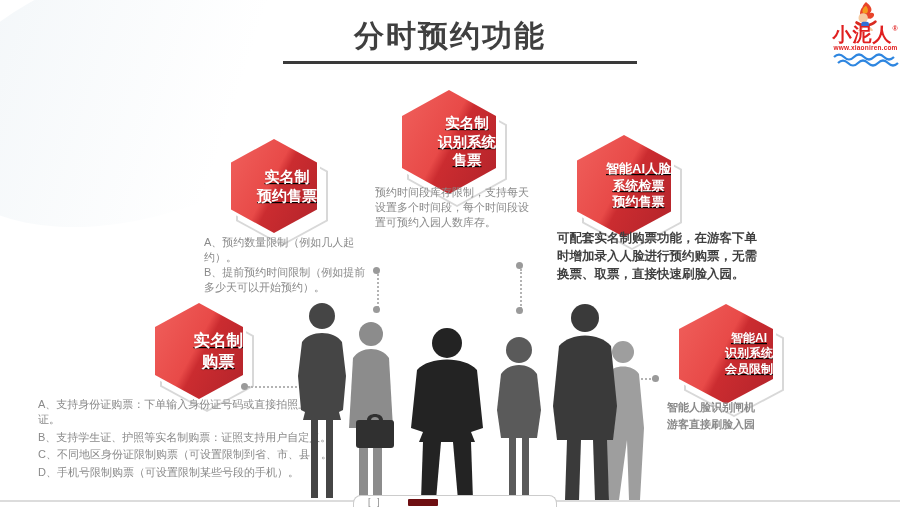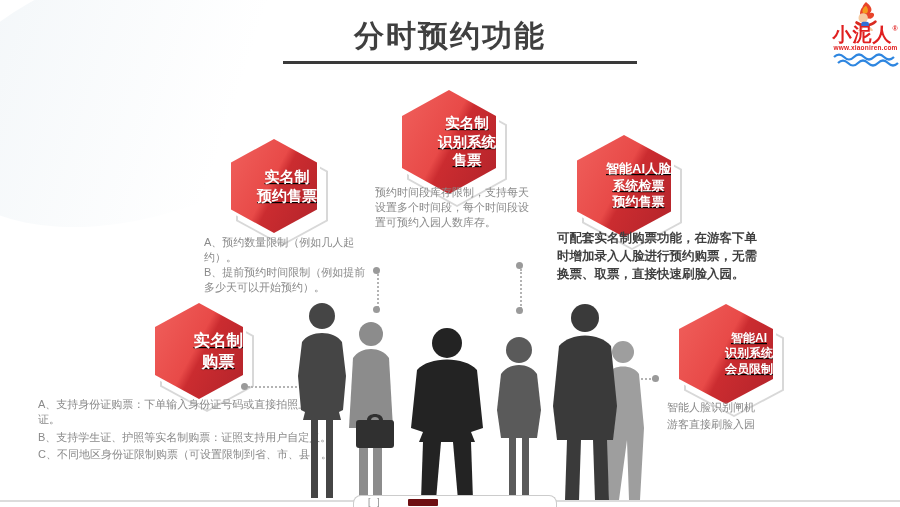--- a/index.html
+++ b/index.html
@@ -149,22 +149,23 @@
   </div>
 
   <div class="note prelines" style="left:204px;top:235px;width:172px;">A、预约数量限制（例如几人起约）。
 B、提前预约时间限制（例如提前多少天可以开始预约）。</div>
   <div class="note note-serif" style="left:557px;top:229px;width:204px;">可配套实名制购票功能，在游客下单时增加录入人脸进行预约购票，无需换票、取票，直接快速刷脸入园。</div>
   <div class="note" style="left:375px;top:185px;width:156px;">预约时间段库存限制，支持每天设置多个时间段，每个时间段设置可预约入园人数库存。</div>
   <div class="note" style="left:38px;top:397px;width:310px;line-height:1.4;">
     <div class="list-line">A、支持身份证购票：下单输入身份证号码或直接拍照上传身份证。</div>
     <div class="list-line">B、支持学生证、护照等实名制购票：证照支持用户自定义。</div>
     <div class="list-line">C、不同地区身份证限制购票（可设置限制到省、市、县）。</div>
-  </div>
-  <div class="note prelines" style="left:667px;top:399px;width:140px;line-height:1.55;">智能人脸识别闸机
+    <div class="list-line">D、手机号限制购票（可设置限制某些号段的手机）。</div>
+  </div>
+  <div class="note prelines" style="left:667px;top:399px;width:140px;line-height:1.55;font-weight:bold;">智能人脸识别闸机
 游客直接刷脸入园</div>
 
   <div class="vdots" style="left:377px;top:274px;height:34px;"></div>
   <div class="dot" style="left:373px;top:267px;"></div>
   <div class="dot" style="left:373px;top:306px;"></div>
 
   <div class="vdots" style="left:520px;top:269px;height:40px;"></div>
   <div class="dot" style="left:516px;top:262px;"></div>
   <div class="dot" style="left:516px;top:307px;"></div>
 

